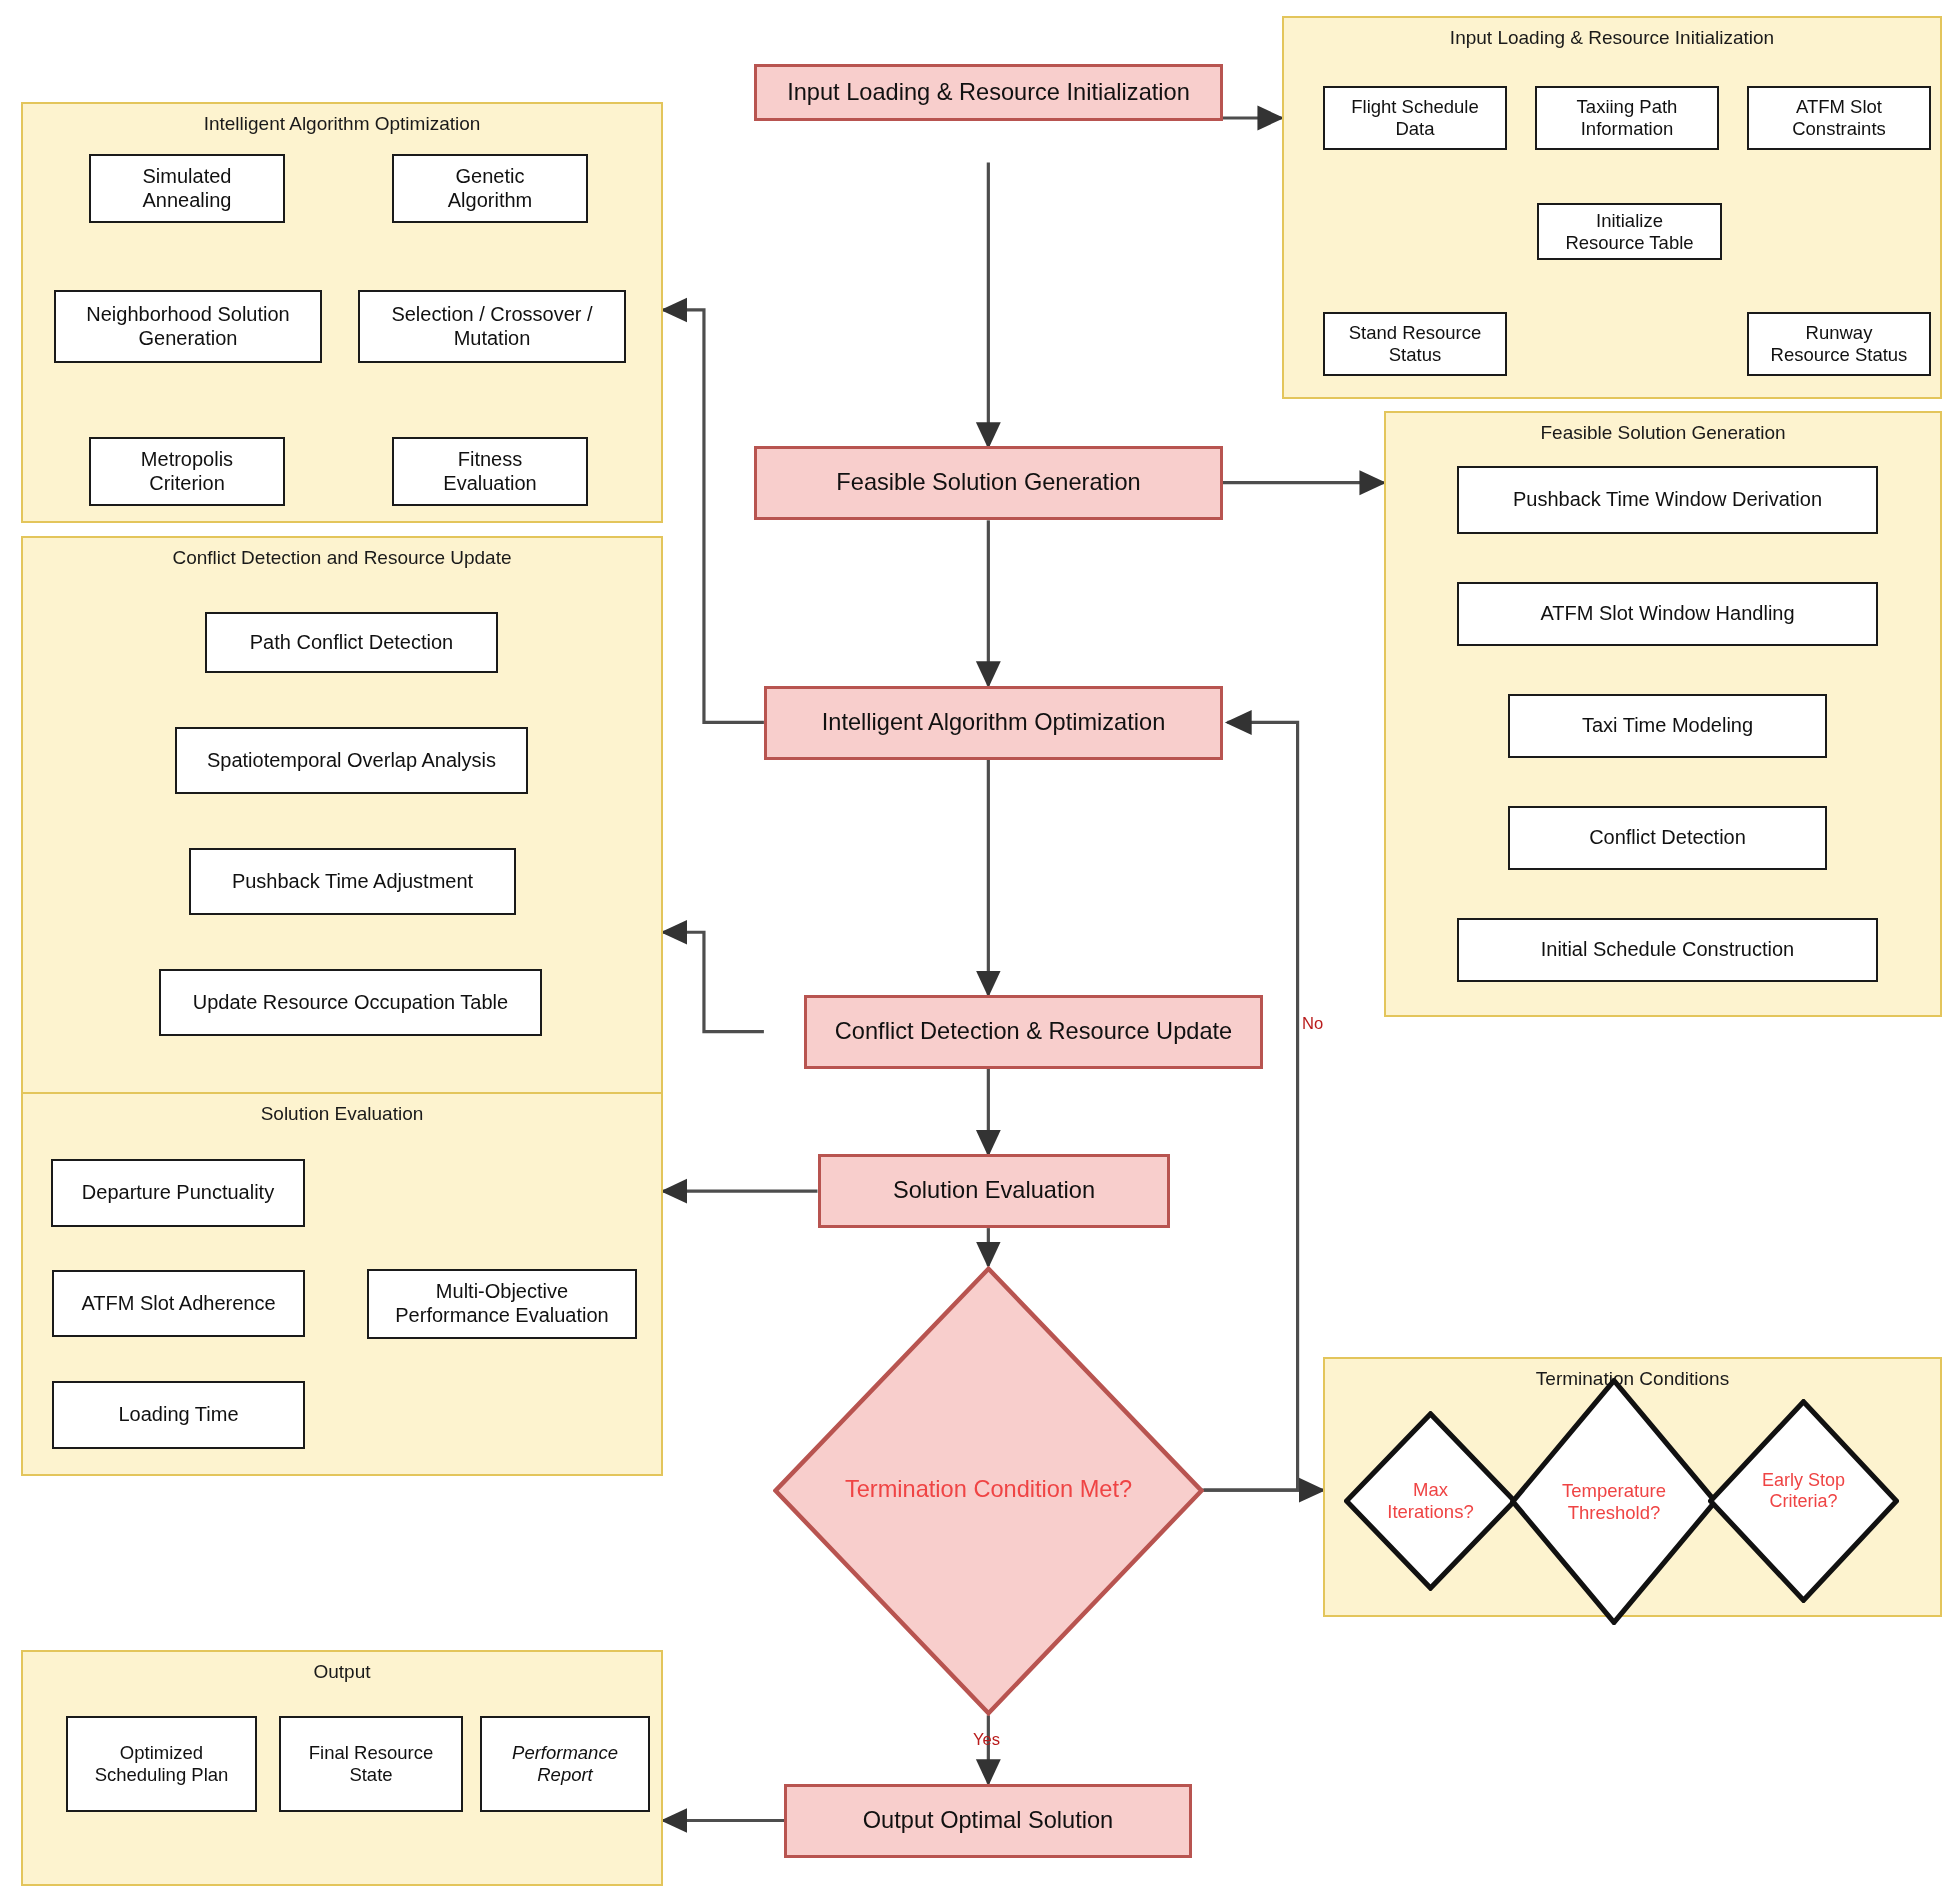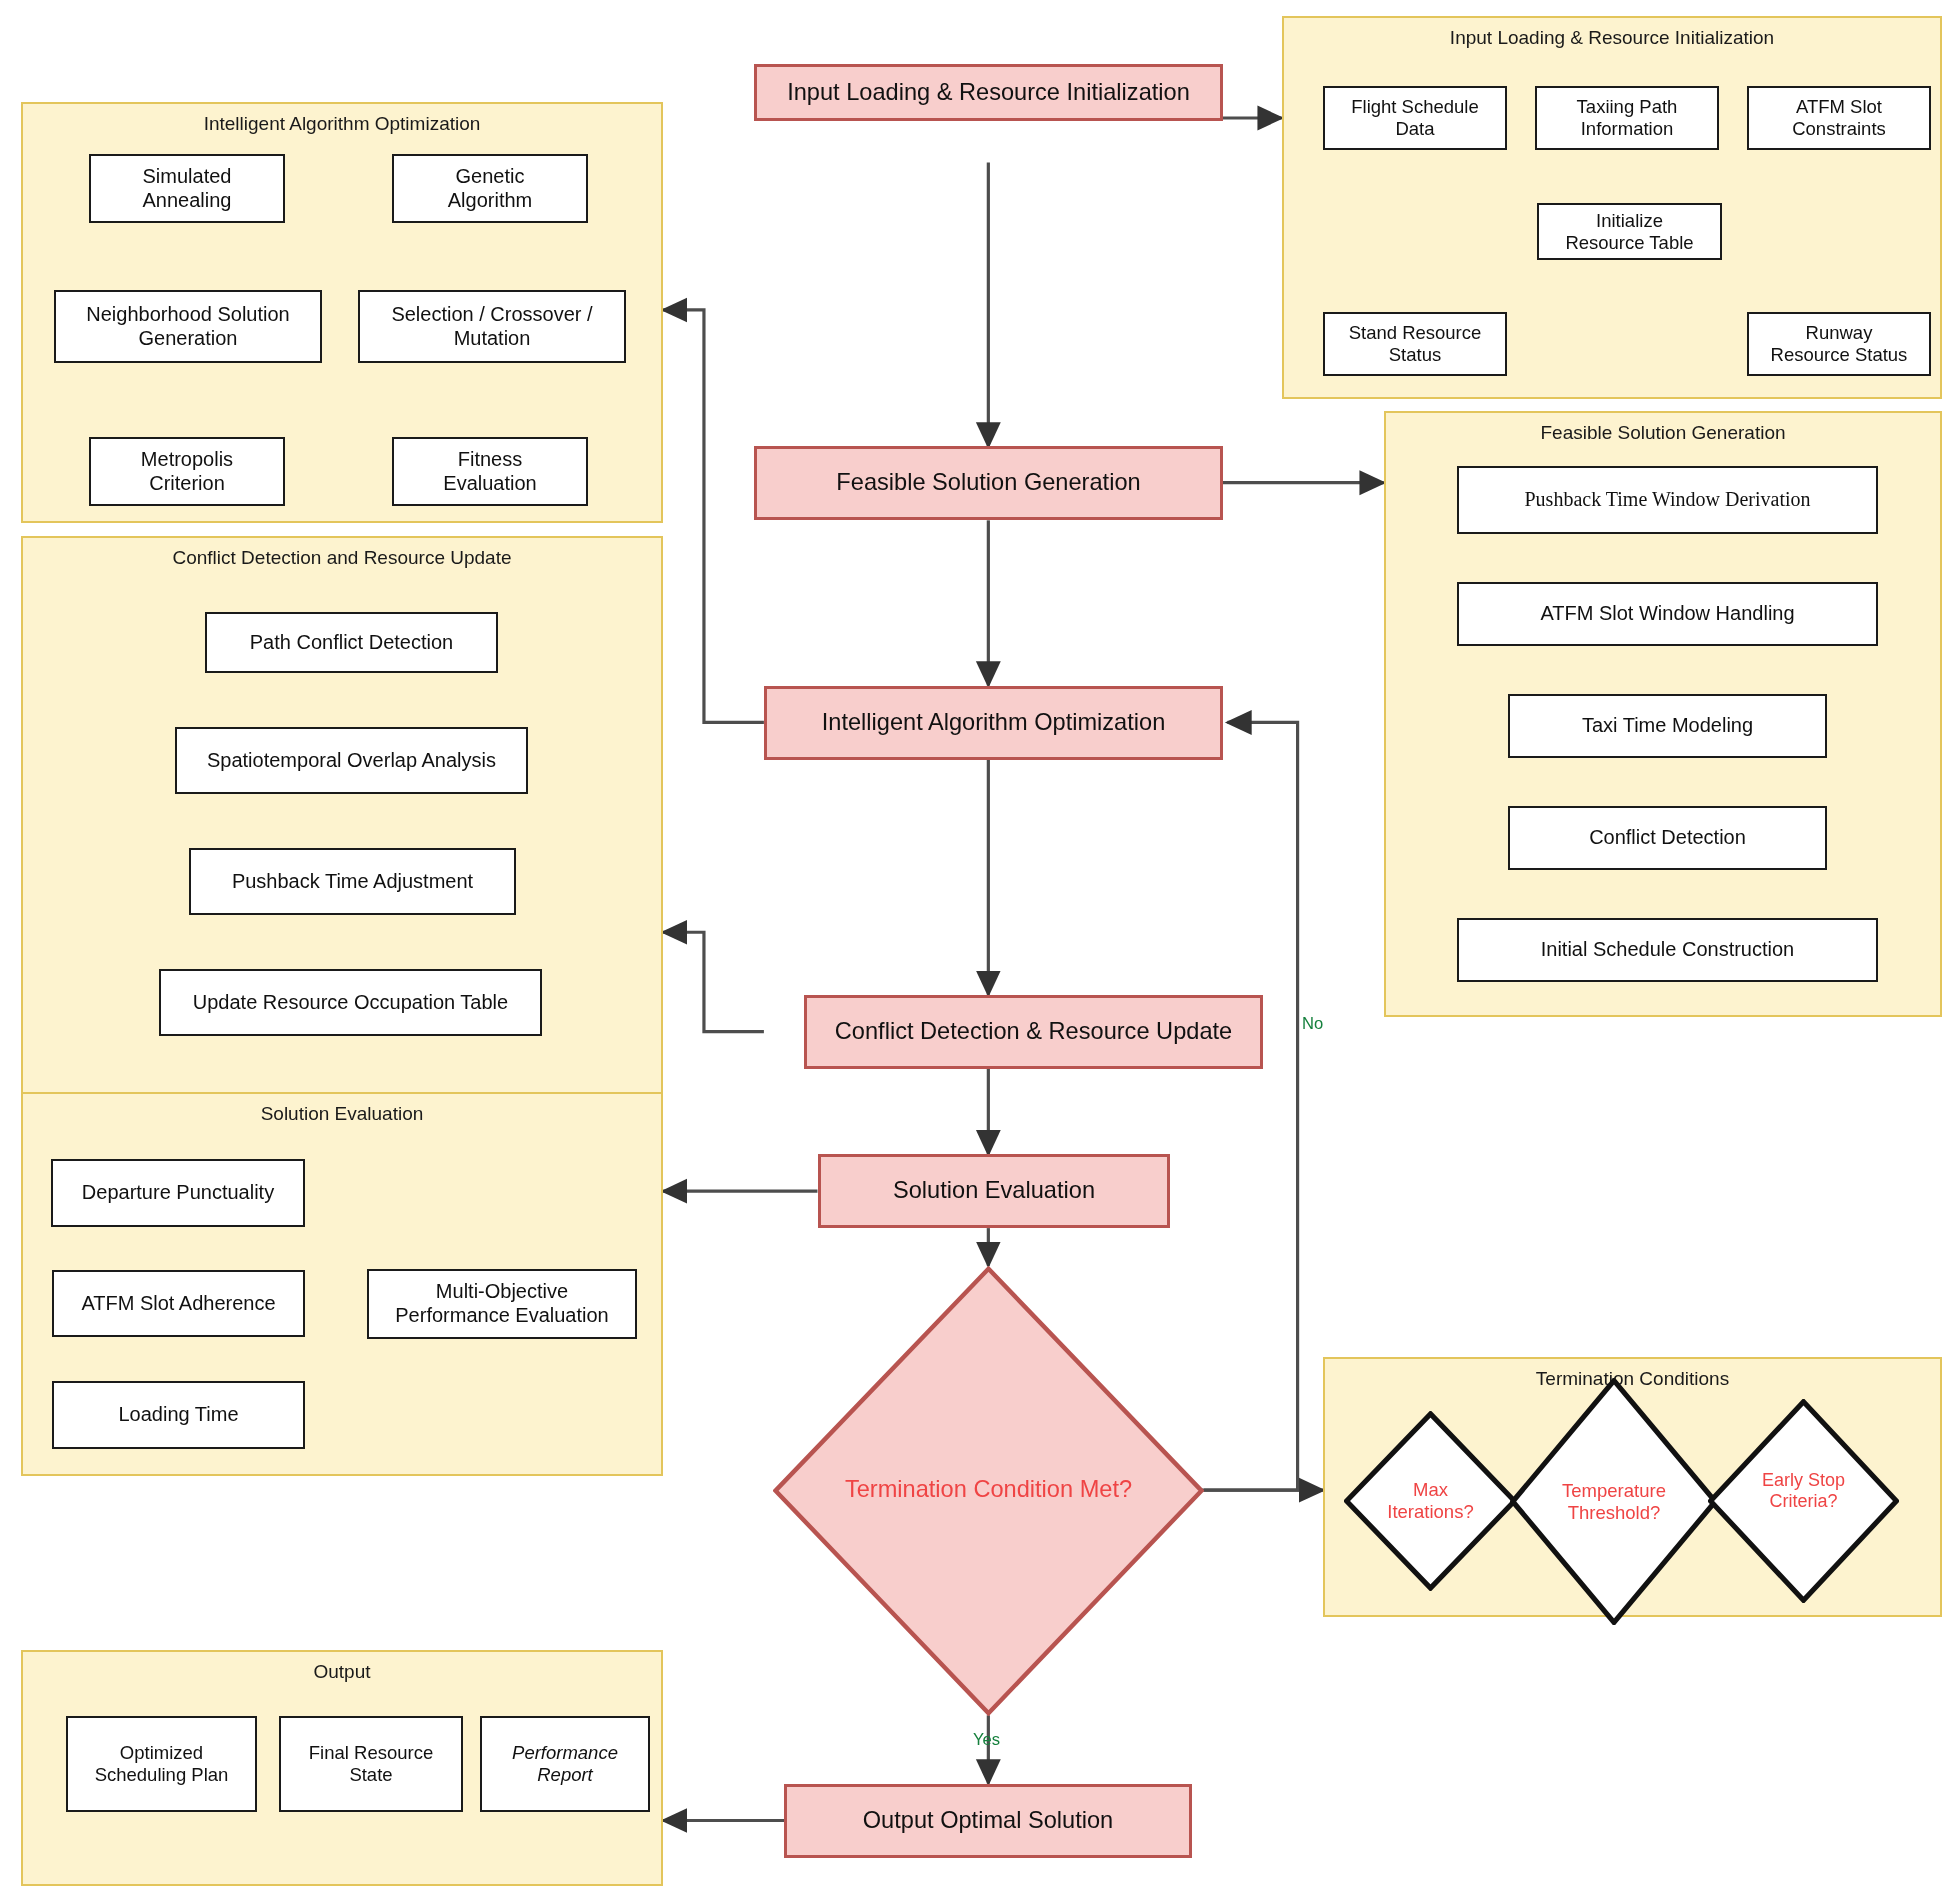--- a/index.html
+++ b/index.html
@@ -17,21 +17,21 @@
   .pink{position:absolute;background:#F8CECC;border:3.2px solid #B85450;box-sizing:border-box;
     display:flex;align-items:center;justify-content:center;text-align:center;
     font-size:23.6px;color:#111;line-height:1.15;padding:2.6px 6.4px;}
 
   .diamond-wrap{position:absolute;}
   .diamond-wrap svg{position:absolute;left:0;top:0;}
   .diamond-label{position:absolute;left:0;right:0;top:50%;transform:translateY(-50%);
     text-align:center;font-size:20px;color:#ef4444;line-height:1.18;pointer-events:none;}
   .diamond-label.big{font-size:23.6px;}
 
-  .edge-label{position:absolute;font-size:16.6px;color:#15803d;background:transparent;}
+  .edge-label{position:absolute;font-size:16.6px;color:#b91c1c;background:transparent;}
 </style>
 </head>
 <body>
 
 <div id="stage">
 
   <svg id="wires" viewBox="0 0 3066 2964">
     <defs>
       <marker id="ar" markerWidth="9" markerHeight="9" refX="7.6" refY="4.5" orient="auto" markerUnits="strokeWidth">
         <path d="M0,0.6 L8.4,4.5 L0,8.4 z" fill="#333"></path>
@@ -241,21 +241,21 @@
 Status</span>
   </div>
   <div class="nodebox" style="left:1747px;top:312px;width:184px;height:64px;white-space:pre-line;font-size:18.5px;">
     <span>Runway
 Resource Status</span>
   </div>
 
   <div class="cluster" style="left:1384px;top:411px;width:558px;height:606px;">
     <div class="cluster-title">Feasible Solution Generation</div>
   </div>
-  <div class="nodebox" style="left:1457px;top:466px;width:421px;height:68px;font-family:Liberation Serif, serif;">
+  <div class="nodebox" style="left:1457px;top:466px;width:421px;height:68px;">
     <span>Pushback Time Window Derivation</span>
   </div>
   <div class="nodebox" style="left:1457px;top:582px;width:421px;height:64px;">
     <span>ATFM Slot Window Handling</span>
   </div>
   <div class="nodebox" style="left:1508px;top:694px;width:319px;height:64px;">
     <span>Taxi Time Modeling</span>
   </div>
   <div class="nodebox" style="left:1508px;top:806px;width:319px;height:64px;">
     <span>Conflict Detection</span>

